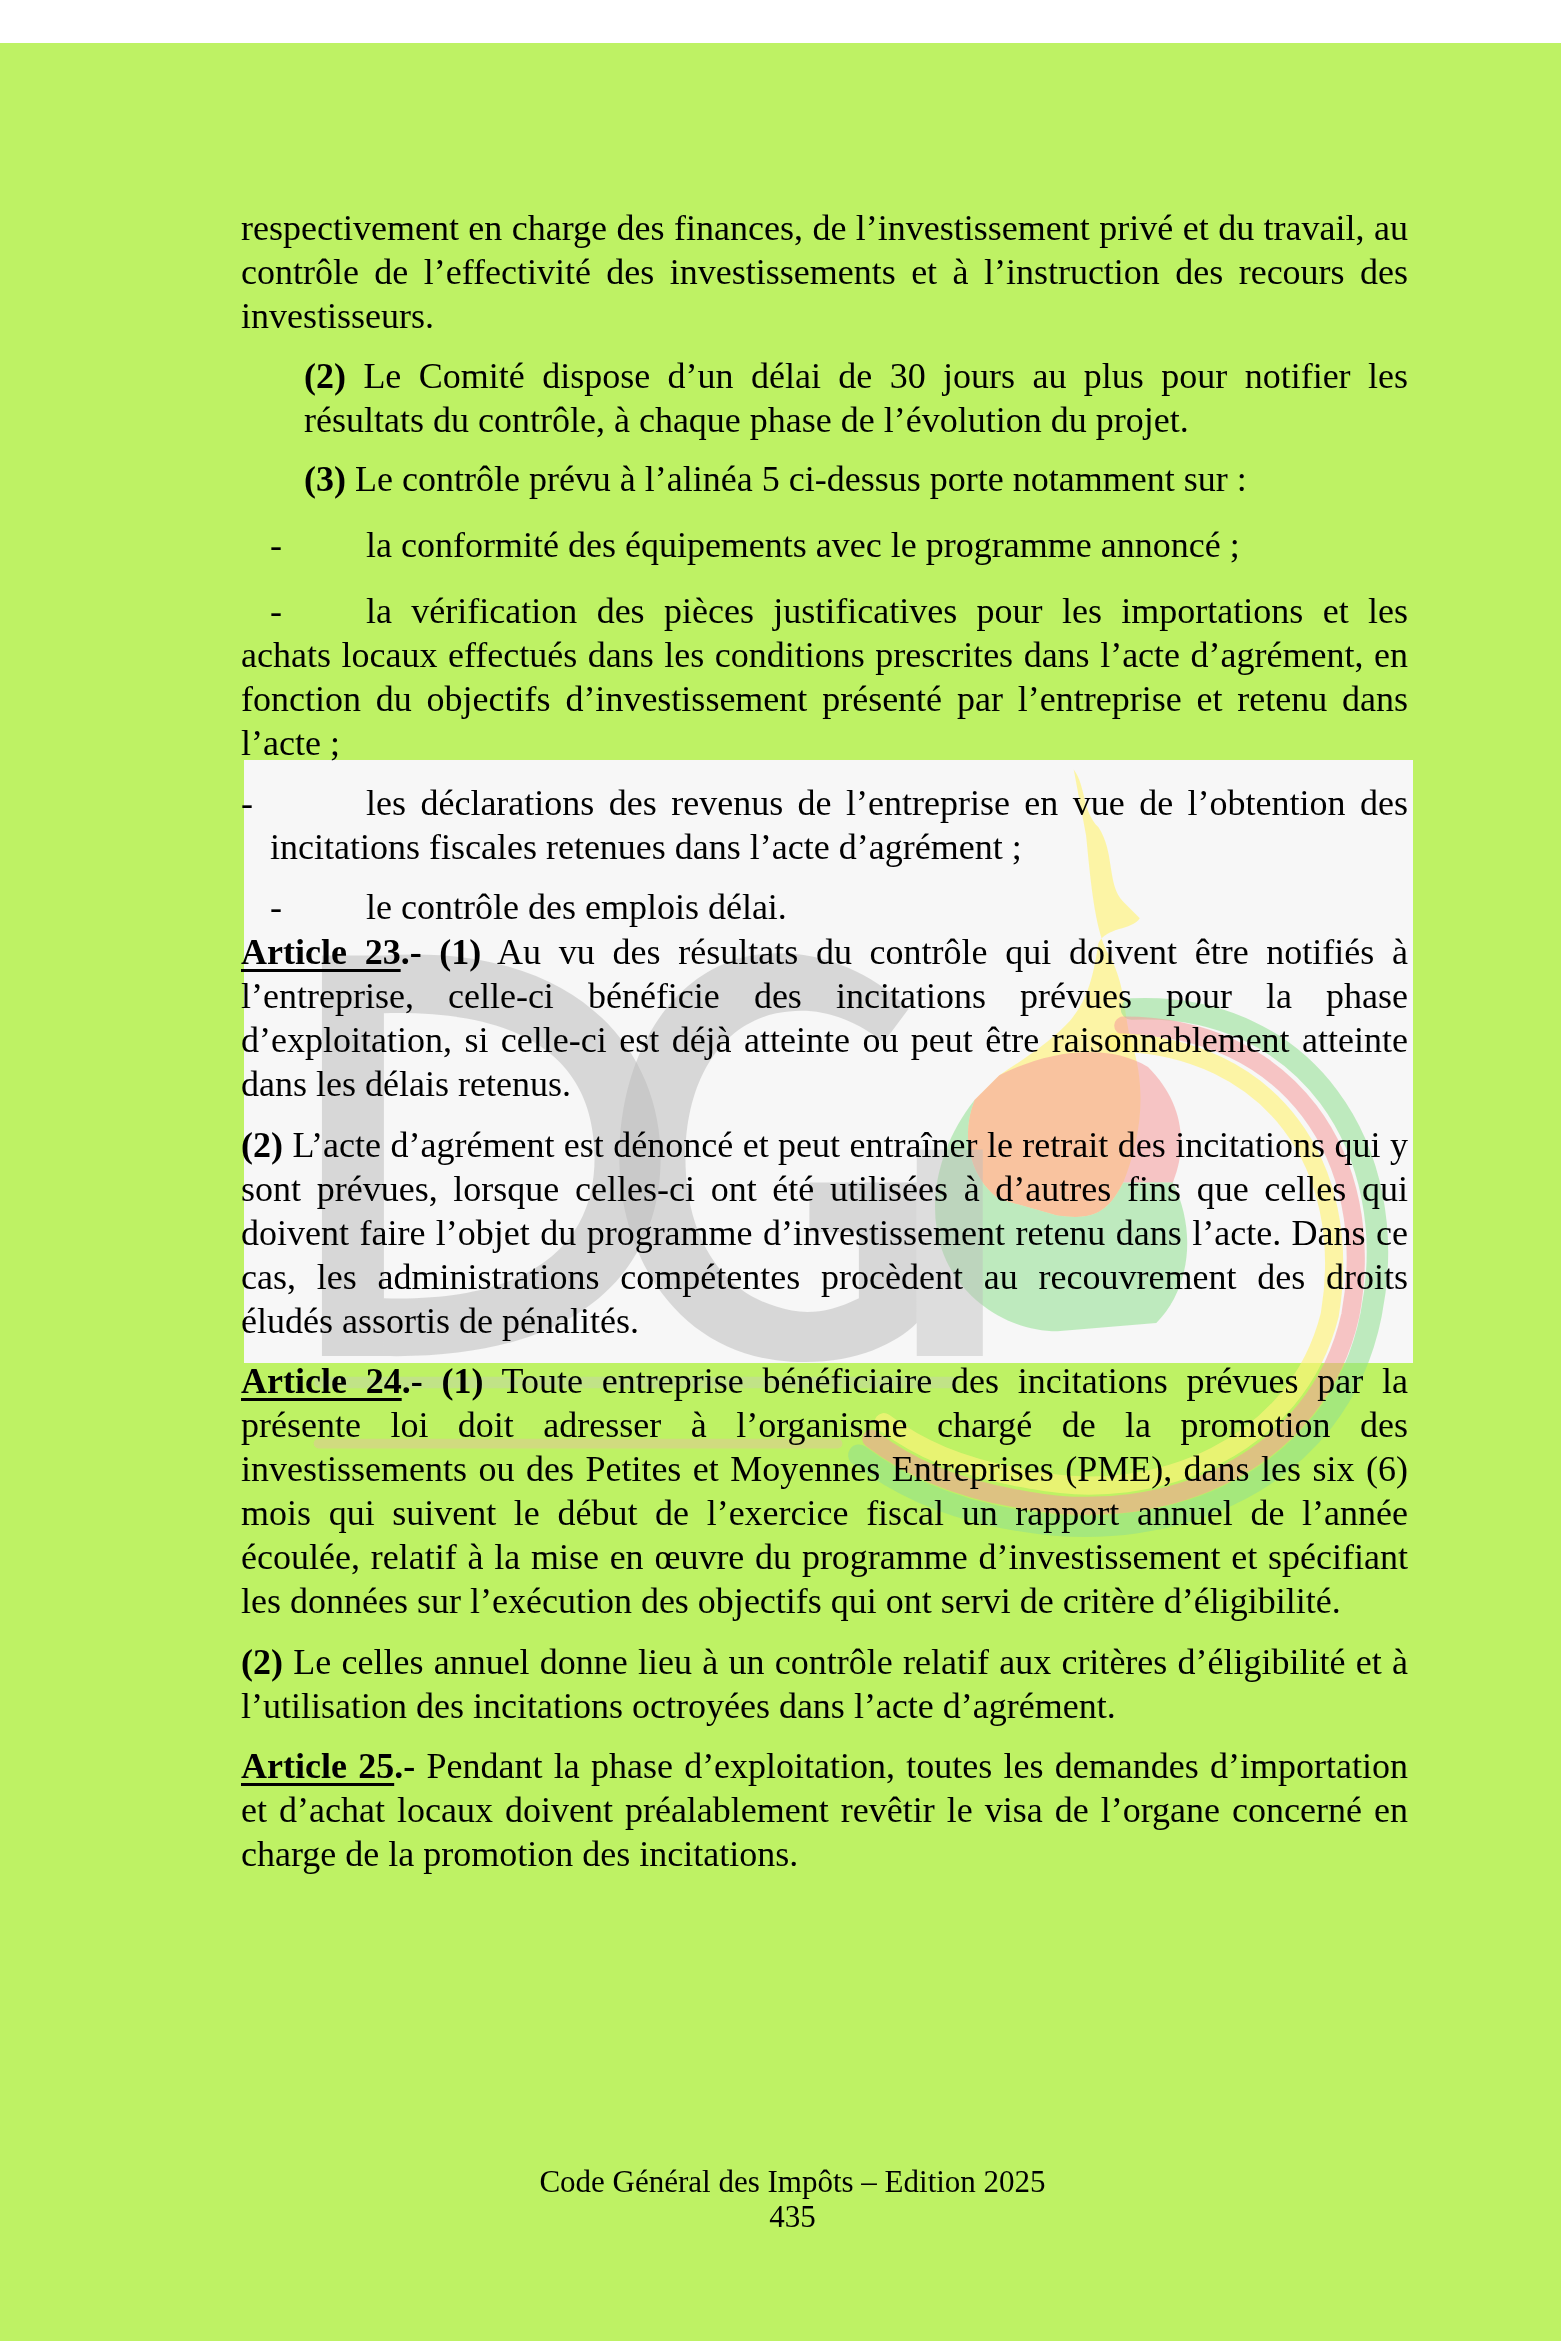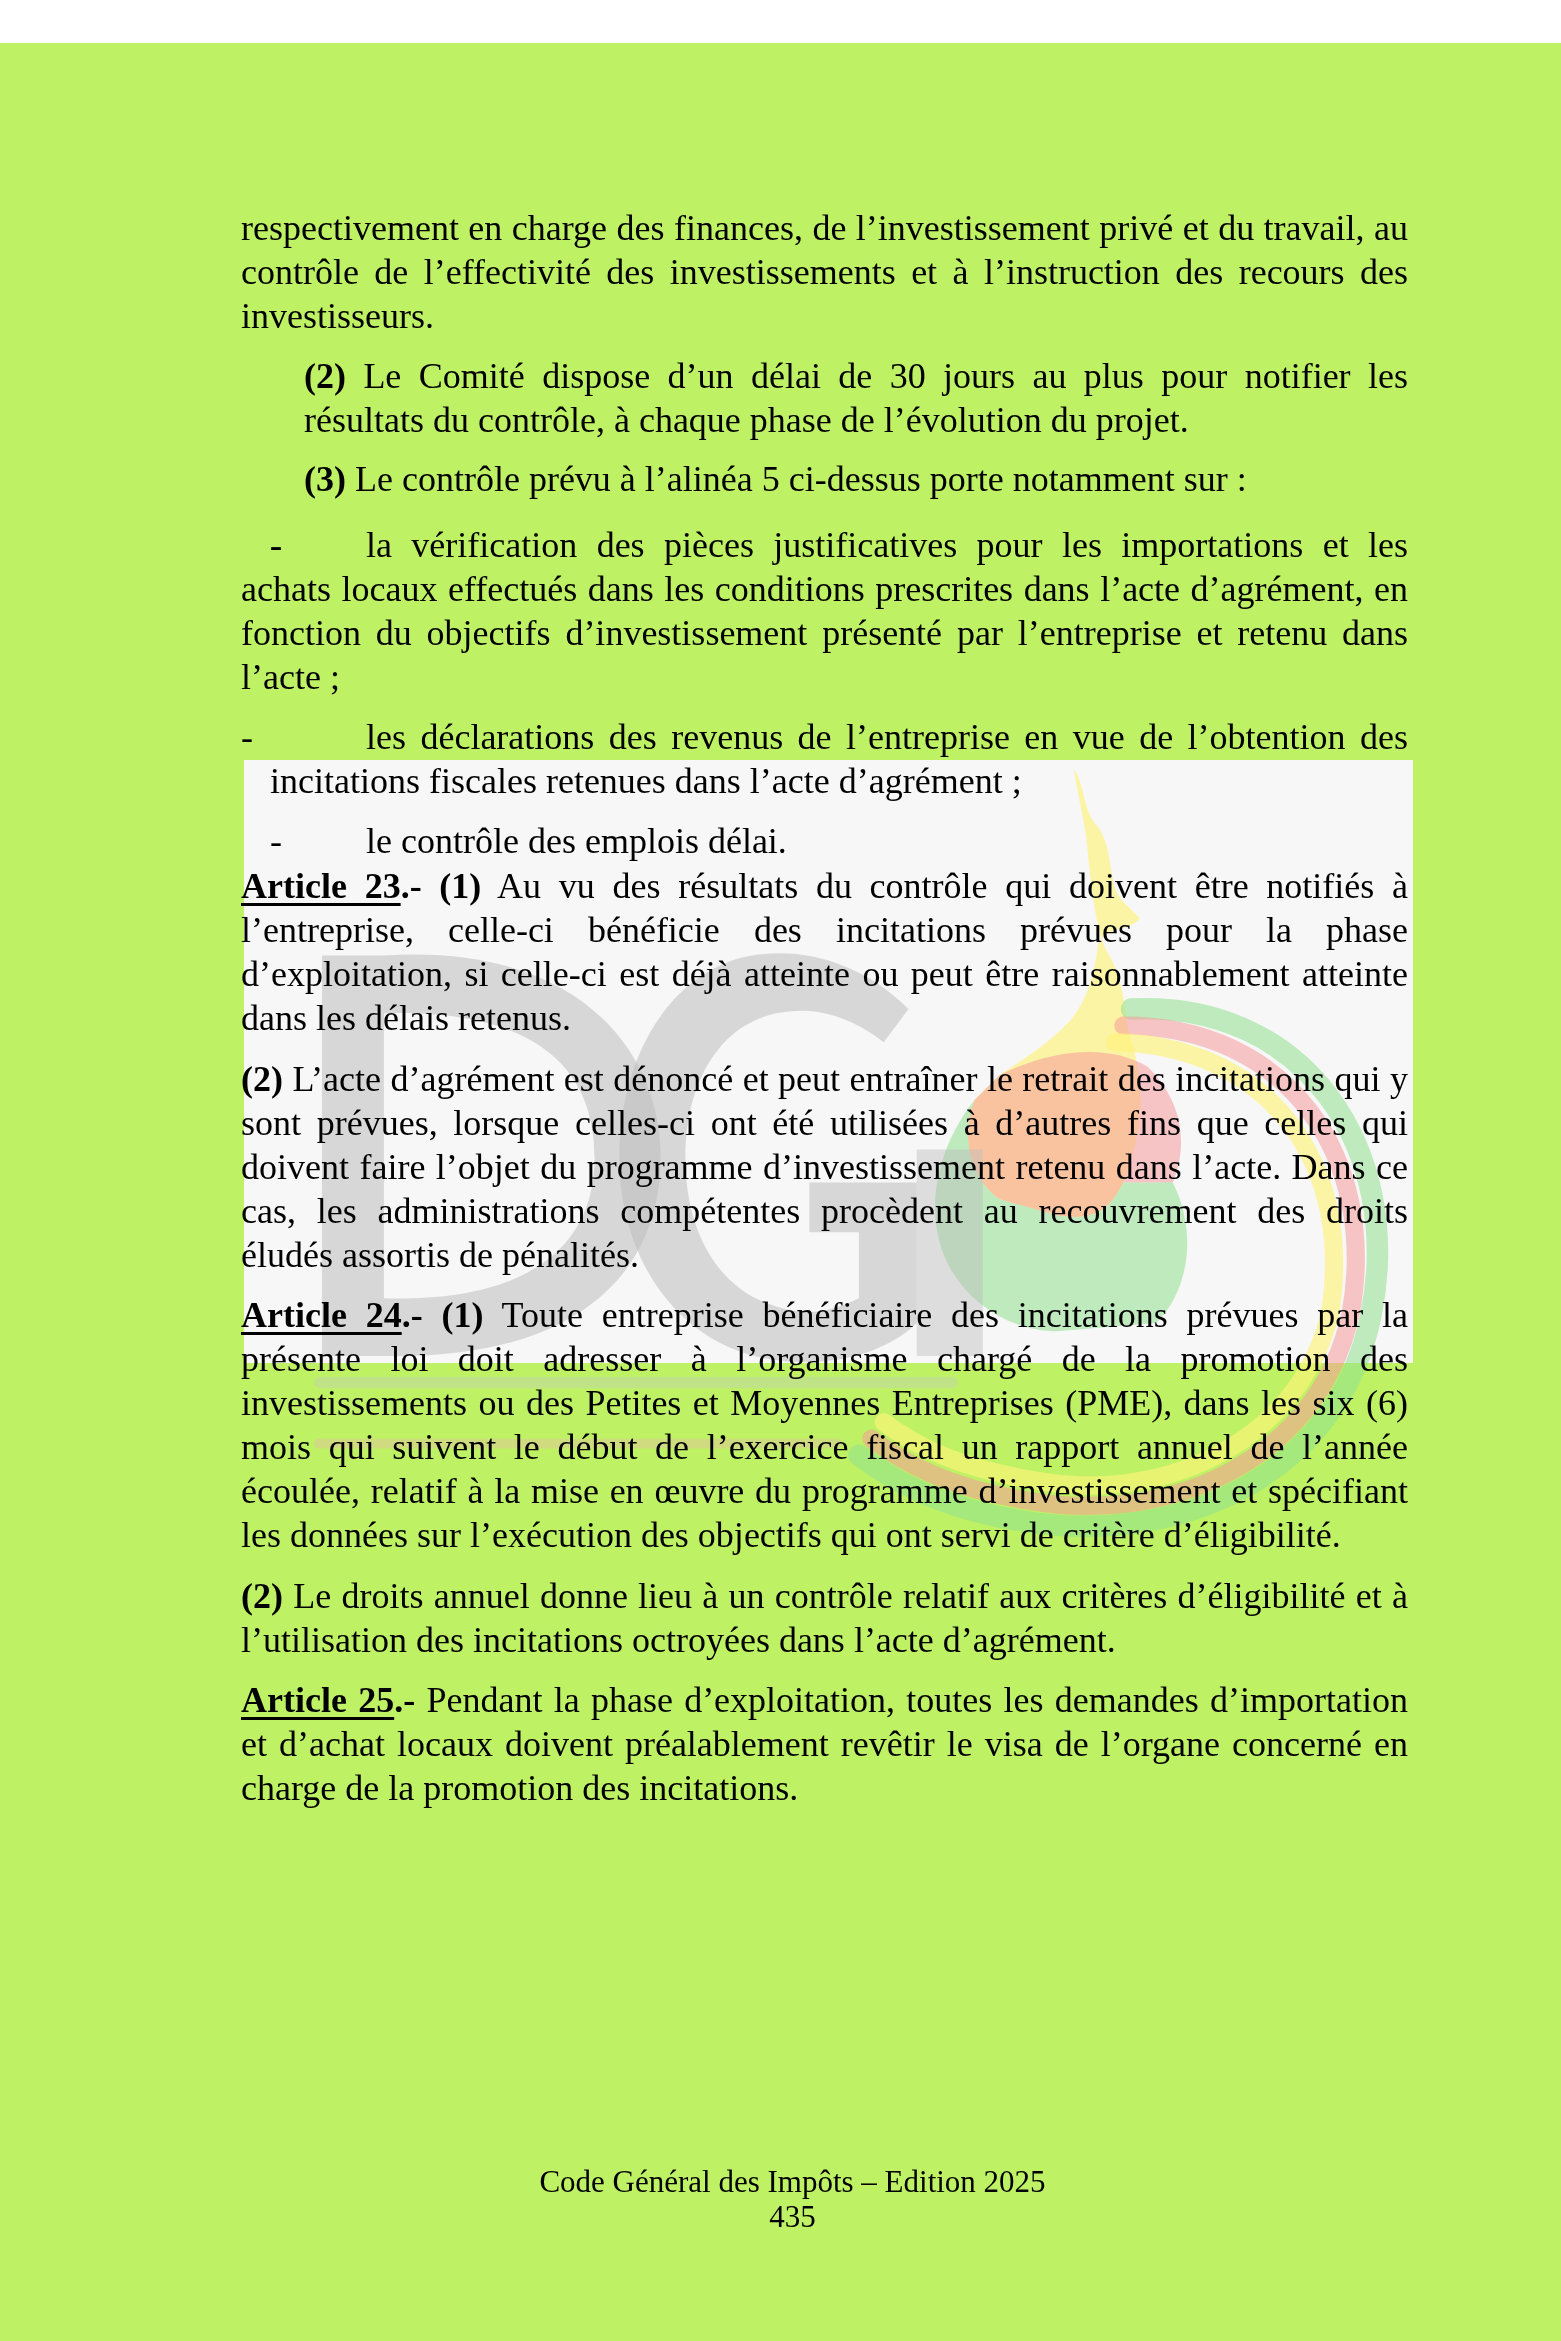--- a/index.html
+++ b/index.html
@@ -51,21 +51,21 @@
 
     <p class="indent p-gap" style="margin-top:16.5px;">
       <span class="b">(2)</span><span> Le Comité dispose d’un délai de 30 jours au plus pour notifier les résultats du contrôle, à chaque phase de l’évolution du projet.</span>
     </p>
 
     <p class="indent p-gap" style="margin-top:15.7px;">
       <span class="b">(3)</span><span> Le contrôle prévu à l’alinéa 5 ci-dessus porte notamment sur :</span>
     </p>
 
     <p class="bullet" style="margin-top:22px;">
-      <span class="dash">-</span>
+      <span class="dash">-</span><span>la conformité des équipements avec le programme annoncé ;</span>
     </p>
     <p class="bullet" style="margin-top:22px;">
       <span class="dash">-</span><span>la vérification des pièces justificatives pour les importations et les achats locaux effectués dans les conditions prescrites dans l’acte d’agrément, en fonction du objectifs d’investissement présenté par l’entreprise et retenu dans l’acte ;</span>
     </p>
     <p class="bullet" style="margin-top:15.7px; padding-left:29px; text-indent:96px;">
       <span class="dash" style="left:0;">-</span><span>les déclarations des revenus de l’entreprise en vue de l’obtention des incitations fiscales retenues dans l’acte d’agrément ;</span>
     </p>
     <p class="bullet" style="margin-top:15.7px;">
       <span class="dash">-</span><span>le contrôle des emplois délai.</span>
     </p>
@@ -76,21 +76,21 @@
     </p>
     <p style="margin-top:16.5px;">
       <span class="b">(2)</span><span> L’acte d’agrément est dénoncé et peut entraîner le retrait des incitations qui y sont prévues, lorsque celles-ci ont été utilisées à d’autres fins que celles qui doivent faire l’objet du programme d’investissement retenu dans l’acte. Dans ce cas, les administrations compétentes procèdent au recouvrement des droits éludés assortis de pénalités.</span>
     </p>
 
     <p style="margin-top:16.5px;">
       <span class="b u">Article 24</span><span class="b">.-</span>
       <span class="b">(1)</span><span> Toute entreprise bénéficiaire des incitations prévues par la présente loi doit adresser à l’organisme chargé de la promotion des investissements ou des Petites et Moyennes Entreprises (PME), dans les six (6) mois qui suivent le début de l’exercice fiscal un rapport annuel de l’année écoulée, relatif à la mise en œuvre du programme d’investissement et spécifiant les données sur l’exécution des  objectifs qui ont servi de critère d’éligibilité.</span>
     </p>
     <p style="margin-top:16.5px;">
-      <span class="b">(2)</span><span> Le droits annuel donne lieu à un contrôle relatif aux critères d’éligibilité et à l’utilisation des incitations octroyées dans l’acte d’agrément.</span>
+      <span class="b">(2)</span><span> Le celles annuel donne lieu à un contrôle relatif aux critères d’éligibilité et à l’utilisation des incitations octroyées dans l’acte d’agrément.</span>
     </p>
 
     <p style="margin-top:16.5px;">
       <span class="b u">Article 25</span><span class="b">.-</span><span> Pendant la phase d’exploitation, toutes les demandes d’importation et d’achat locaux doivent préalablement revêtir le visa de l’organe concerné en charge de la promotion des incitations.</span>
     </p>
   </div>
 
   <div class="footer" style="top:2121px;">
     <div>Code Général des Impôts – Edition 2025</div>
     <div>435</div>

